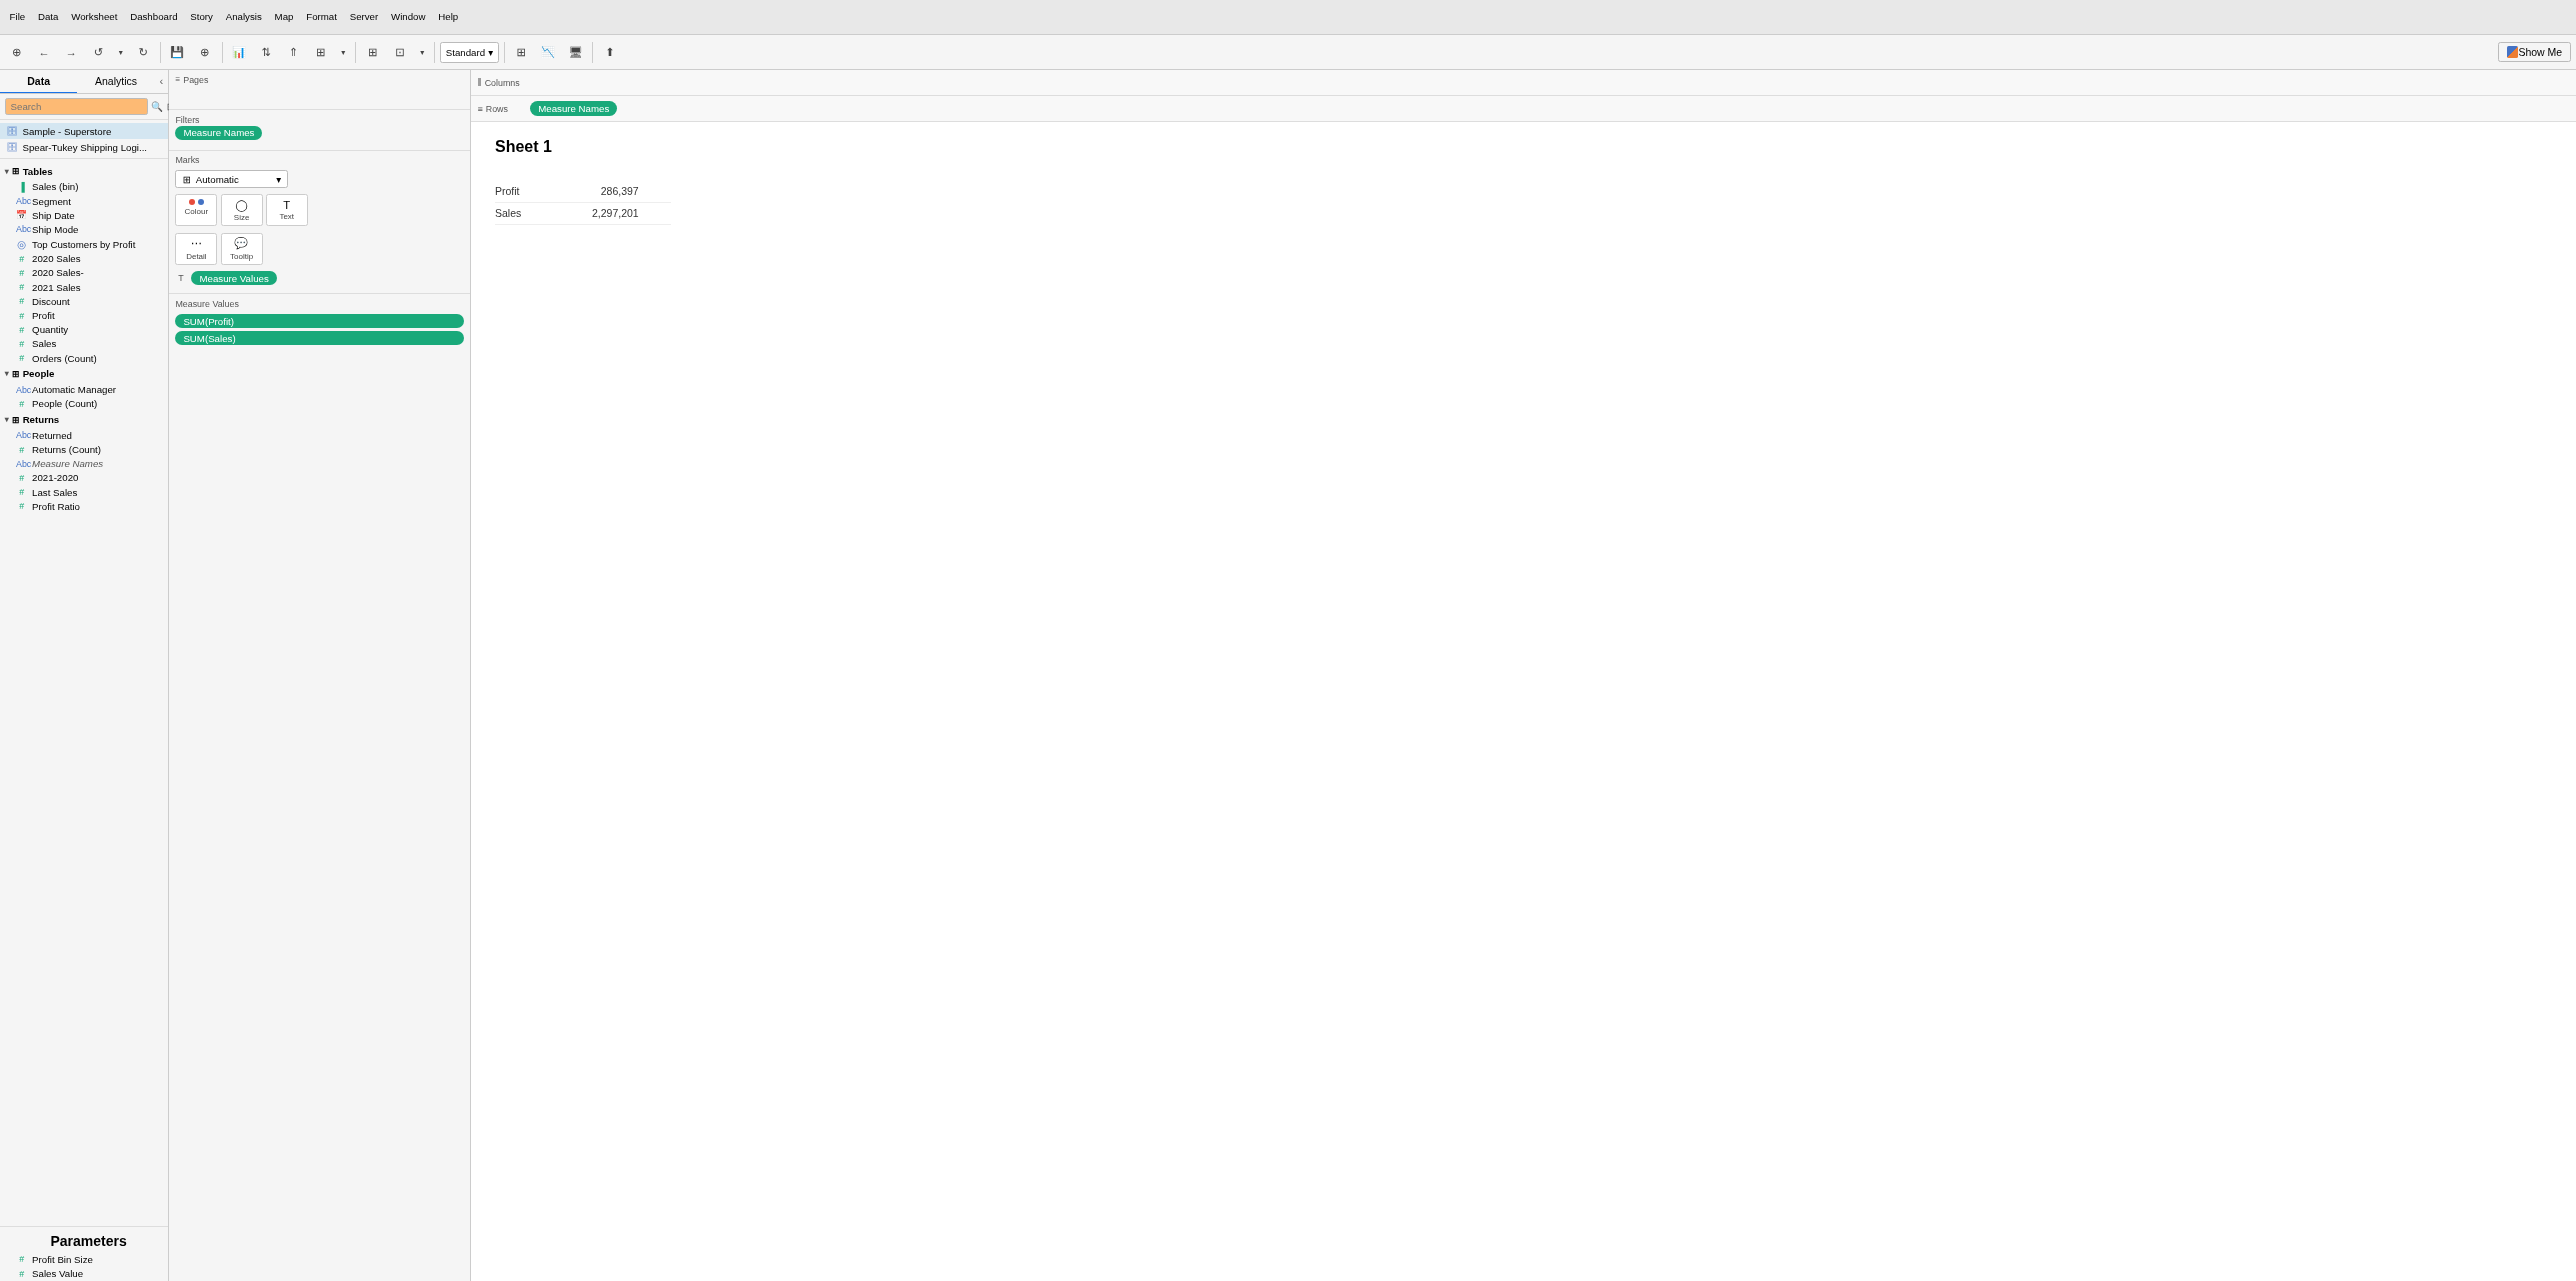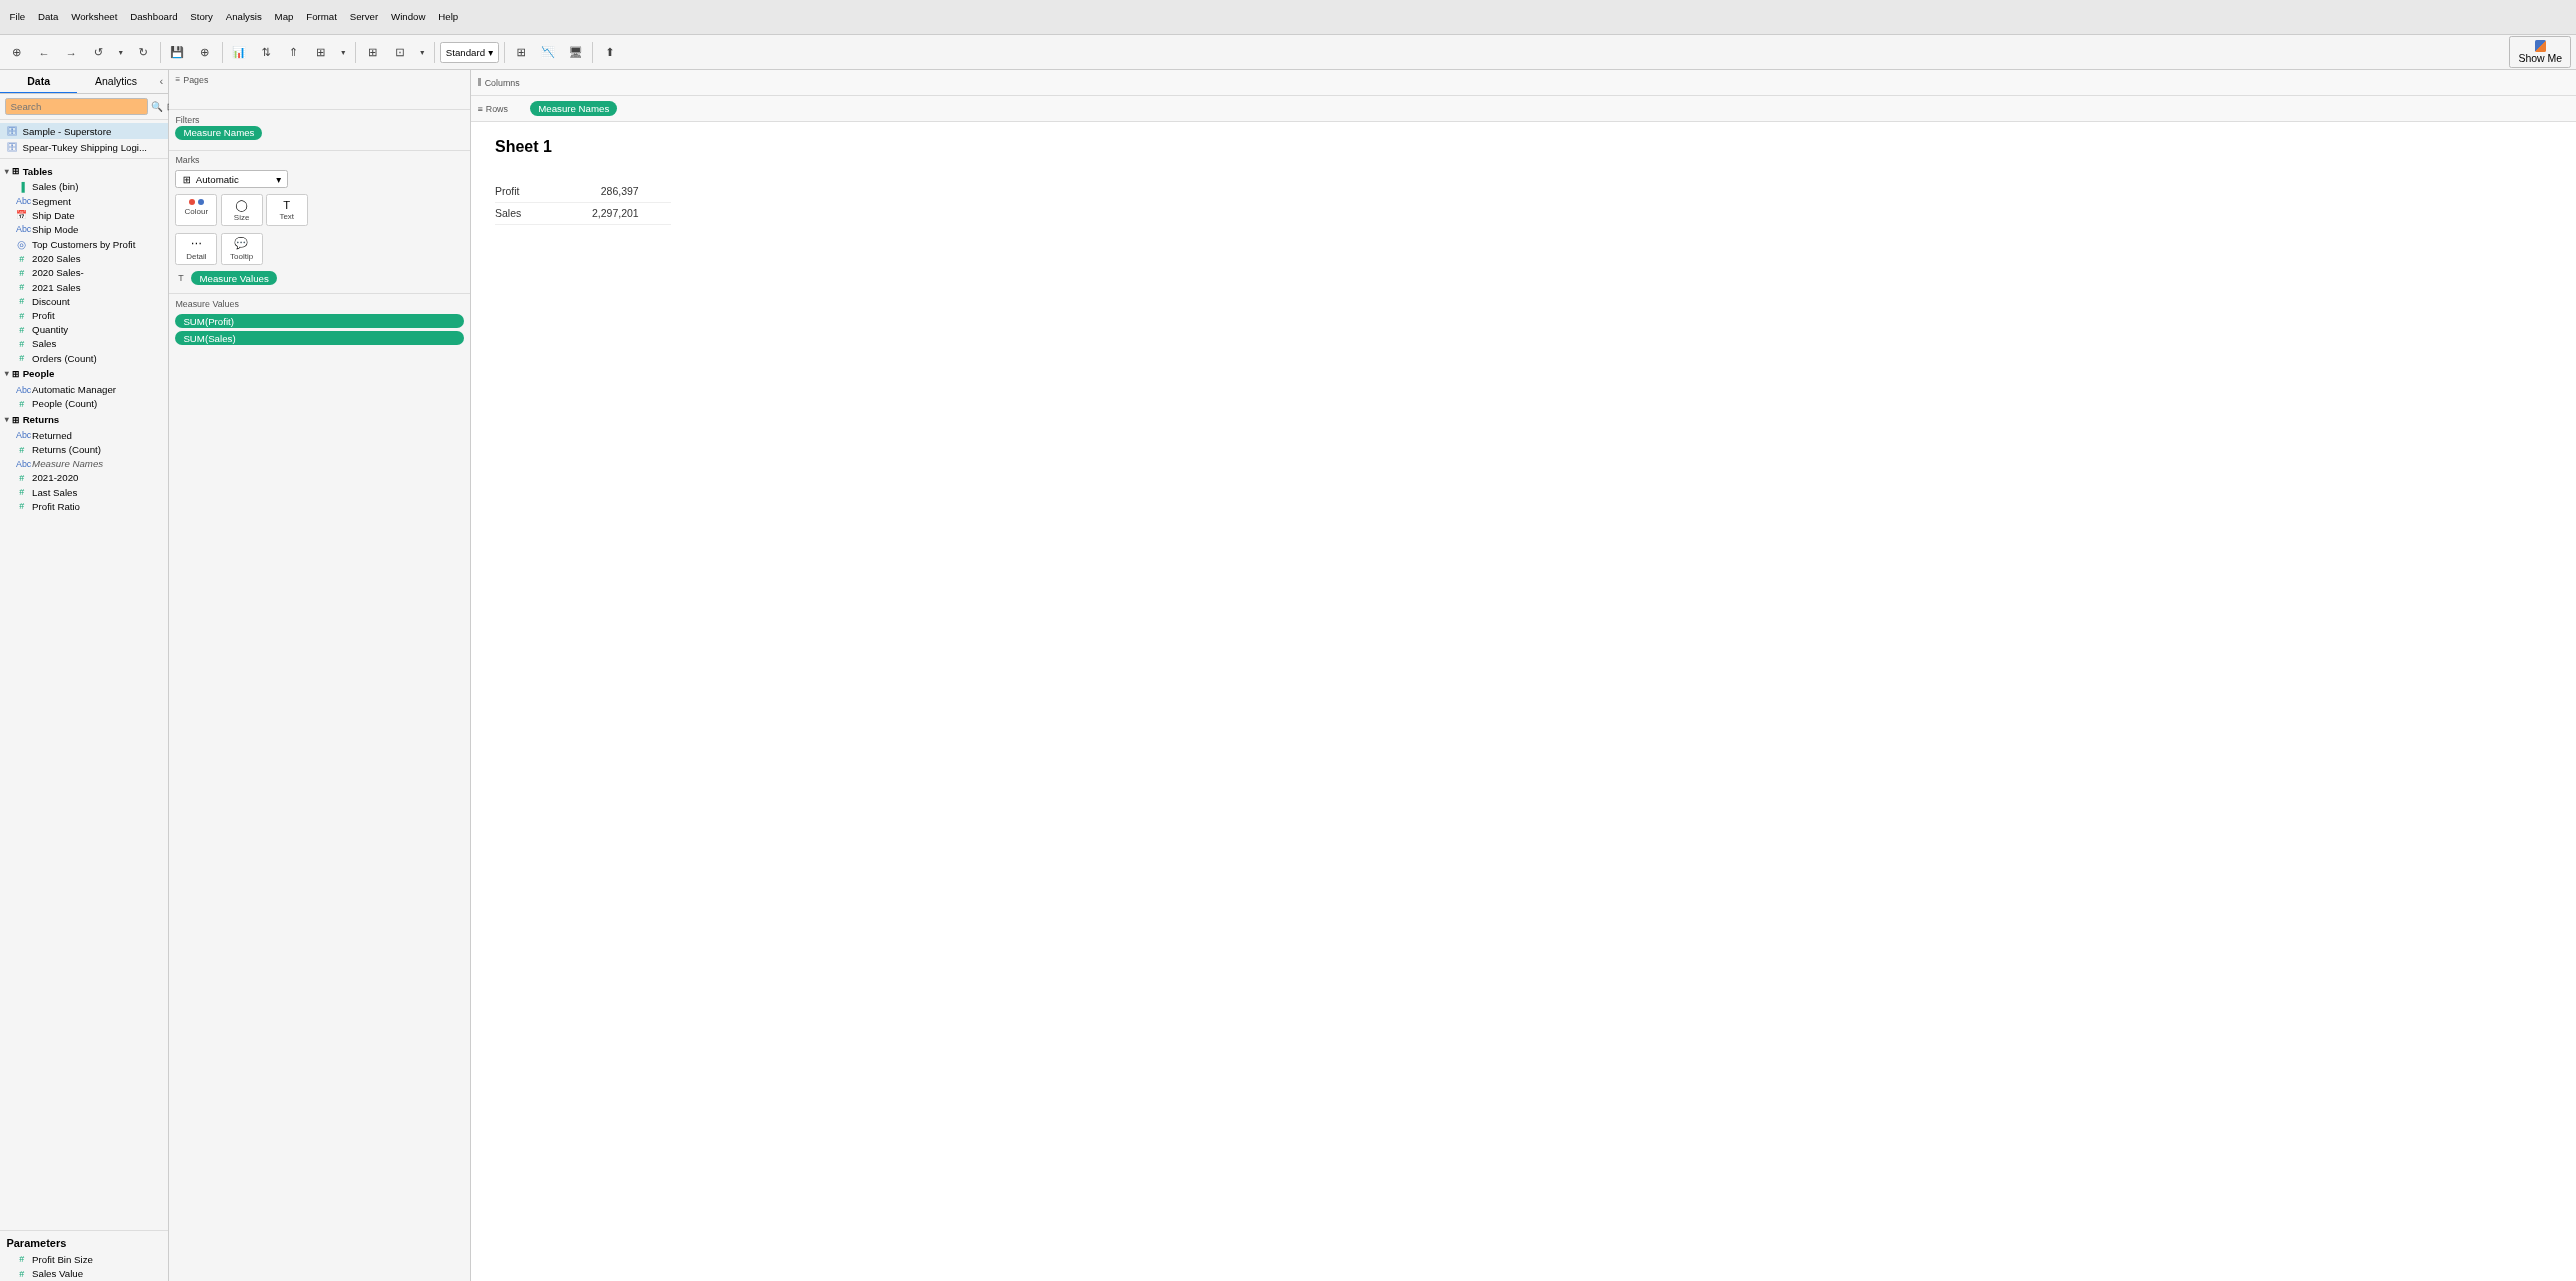--- a/index.html
+++ b/index.html
@@ -7,21 +7,21 @@
 
     
     .menubar { display: flex; align-items: center; background: #e8e8e8; border-bottom: 0.8px solid #ccc; height: 35px; padding: 0 3.2px; }
     .menubar-item { padding: 0 6.4px; font-size: 9.7px; cursor: pointer; line-height: 17.7px; }
 
     
     .toolbar { display: flex; align-items: center; background: #f5f5f5; border-bottom: 0.8px solid #ccc; height: 35px; padding: 0 4.8px; gap: 3.2px; }
     .toolbar-btn { display: flex; align-items: center; justify-content: center; width: 24px; height: 24px; border: none; background: transparent; cursor: pointer; border-radius: 2.4px; font-size: 11.3px; color: #444; }
     .toolbar-sep { width: 0.8px; height: 21px; background: #ccc; margin: 0 1.6px; }
     .toolbar-dropdown { display: flex; align-items: center; border: 0.8px solid #bbb; background: white; border-radius: 2.4px; padding: 1.6px 4.8px; height: 21px; cursor: pointer; font-size: 9.7px; gap: 3.2px; }
-    .show-me-btn { margin-left: auto; display: flex; align-items: center; gap: 0; background: #f5f5f5; border: 0.8px solid #bbb; border-radius: 2.4px; padding: 3.2px 8px; cursor: pointer; font-size: 10.5px; font-weight: 500; flex-direction: column; }
+    .show-me-btn { margin-left: auto; display: flex; align-items: center; gap: 0; background: #f5f5f5; border: 0.8px solid #bbb; border-radius: 2.4px; padding: 3.2px 8px; cursor: pointer; font-size: 10.5px; font-weight: 500; }
     .show-me-icon { width: 11.3px; height: 11.3px; background: linear-gradient(135deg, #4472c4 0%, #4472c4 50%, #ed7d31 50%); border-radius: 1.6px; }
 
     
     .app-body { display: flex; height: calc(100vh - 53px); }
 
     
     .left-panel { width: 169px; background: #f5f5f5; border-right: 0.8px solid #ccc; display: flex; flex-direction: column; flex-shrink: 0; }
 
     
     .tab-row { display: flex; border-bottom: 0.8px solid #ccc; }
@@ -46,21 +46,21 @@
     .section-header .arrow { font-size: 8px; color: #555; }
     .field-item { display: flex; align-items: center; padding: 1.6px 6.4px 1.6px 16px; cursor: pointer; gap: 4.8px; font-size: 9.7px; }
     .field-icon { font-size: 8.9px; width: 11.3px; text-align: center; }
     .field-icon.dim { color: #4472c4; }
     .field-icon.meas { color: #19a97a; }
     .field-icon.date { color: #4472c4; }
     .field-italic { font-style: italic; color: #555; }
 
     
     .params-section { border-top: 0.8px solid #ddd; padding: 3.2px 0; }
-    .params-label { padding: 3.2px 6.4px; font-weight: bold; font-size: 11px; }
+    .params-label { padding: 3.2px 6.4px; font-weight: bold; font-size: 14px; margin-left: 44px; }
 
     
     .middle-panel { width: 302px; background: #f5f5f5; border-right: 0.8px solid #ccc; display: flex; flex-direction: column; flex-shrink: 0; overflow-y: auto; }
 
     
     .shelf { padding: 4.8px 6.4px; border-bottom: 0.8px solid #ddd; }
     .shelf-label { font-size: 8.9px; color: #555; margin-bottom: 3.2px; display: flex; align-items: center; gap: 3.2px; }
     .shelf-label .shelf-icon { font-size: 8px; }
     .shelf-content { min-height: 16px; }
 

